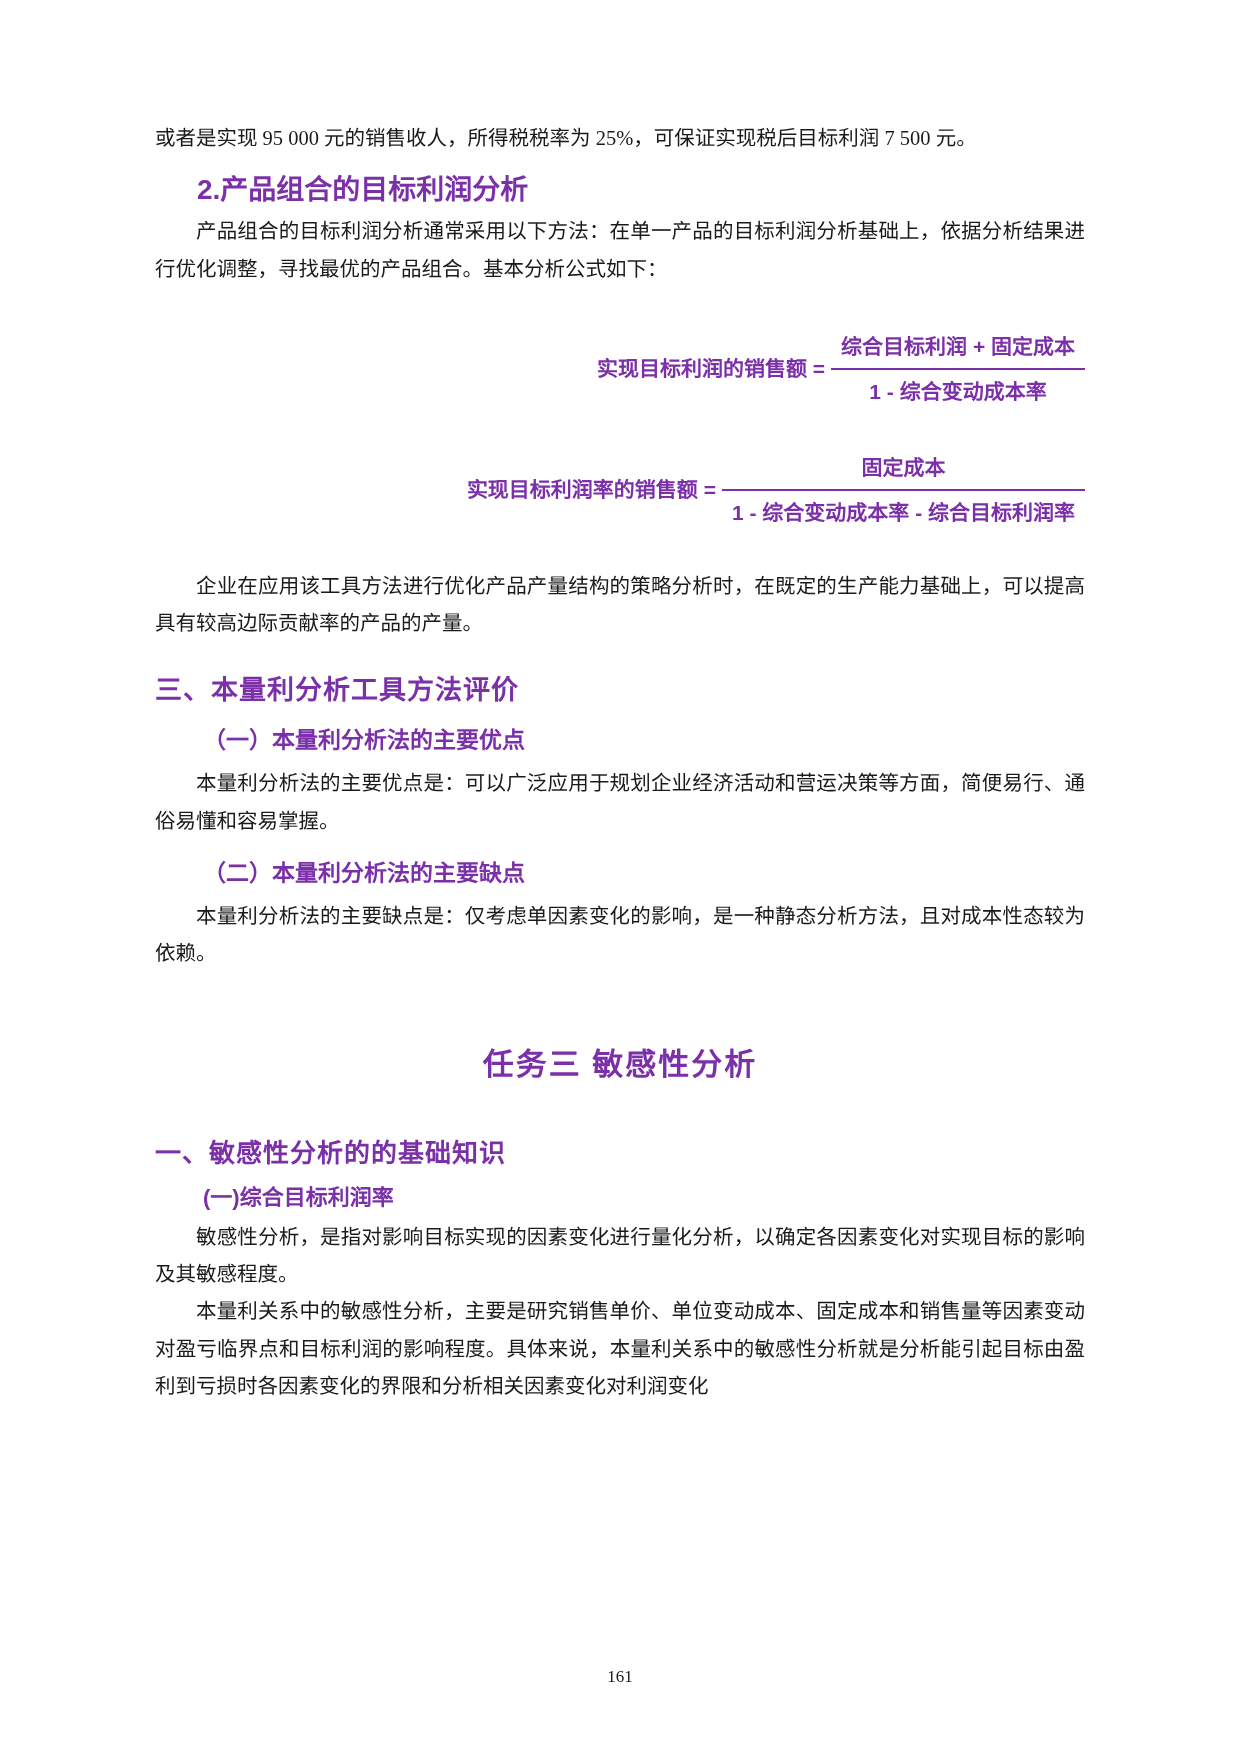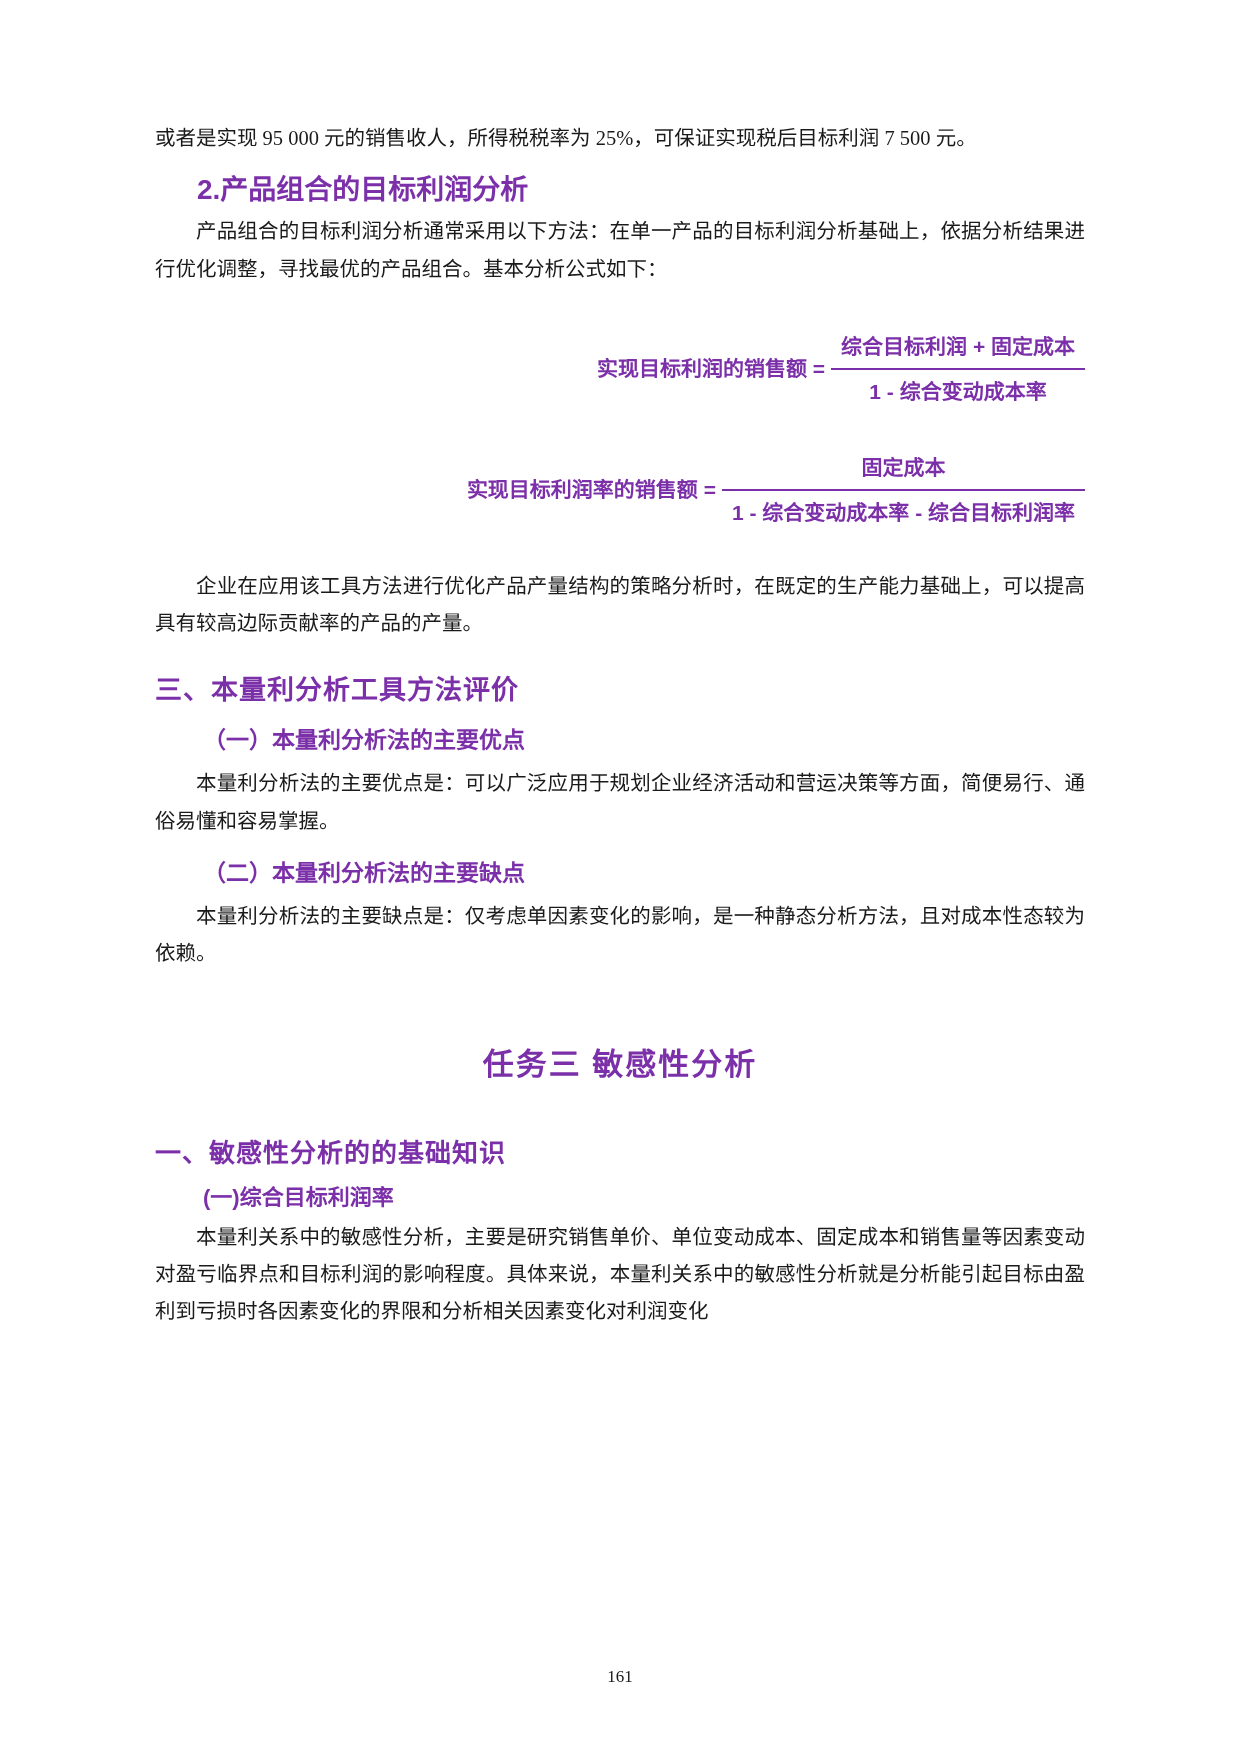--- a/index.html
+++ b/index.html
@@ -158,18 +158,19 @@
   <h3 class="heading-purple-bold h-subsection">（二）本量利分析法的主要缺点</h3>
 
   <p class="body-text indent">本量利分析法的主要缺点是：仅考虑单因素变化的影响，是一种静态分析方法，且对成本性态较为依赖。</p>
 
   <h1 class="heading-purple-bold h-task">任务三  敏感性分析</h1>
 
   <h2 class="heading-purple-bold h-section2">一、敏感性分析的的基础知识</h2>
 
   <h3 class="heading-purple-bold h-subsection2">(一)综合目标利润率</h3>
 
+  <p class="body-text indent">敏感性分析，是指对影响目标实现的因素变化进行量化分析，以确定各因素变化对实现目标的影响及其敏感程度。</p>
 
   <p class="body-text indent">本量利关系中的敏感性分析，主要是研究销售单价、单位变动成本、固定成本和销售量等因素变动对盈亏临界点和目标利润的影响程度。具体来说，本量利关系中的敏感性分析就是分析能引起目标由盈利到亏损时各因素变化的界限和分析相关因素变化对利润变化</p>
 
   <div class="page-number">161</div>
 
 </div>
 
 </body></html>

